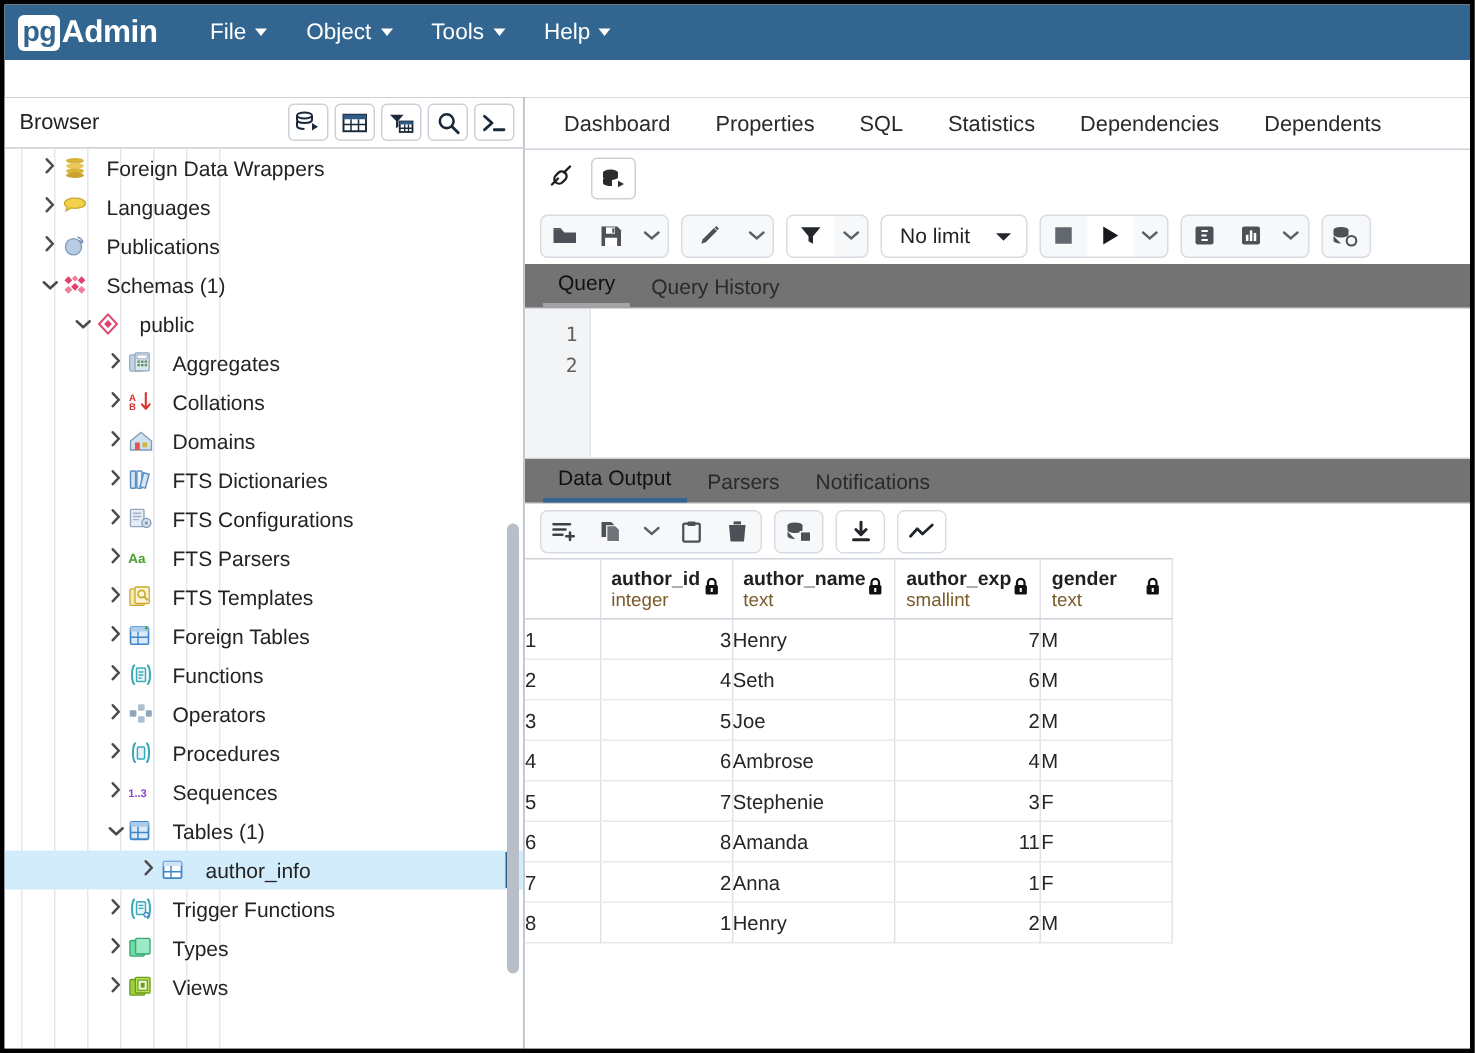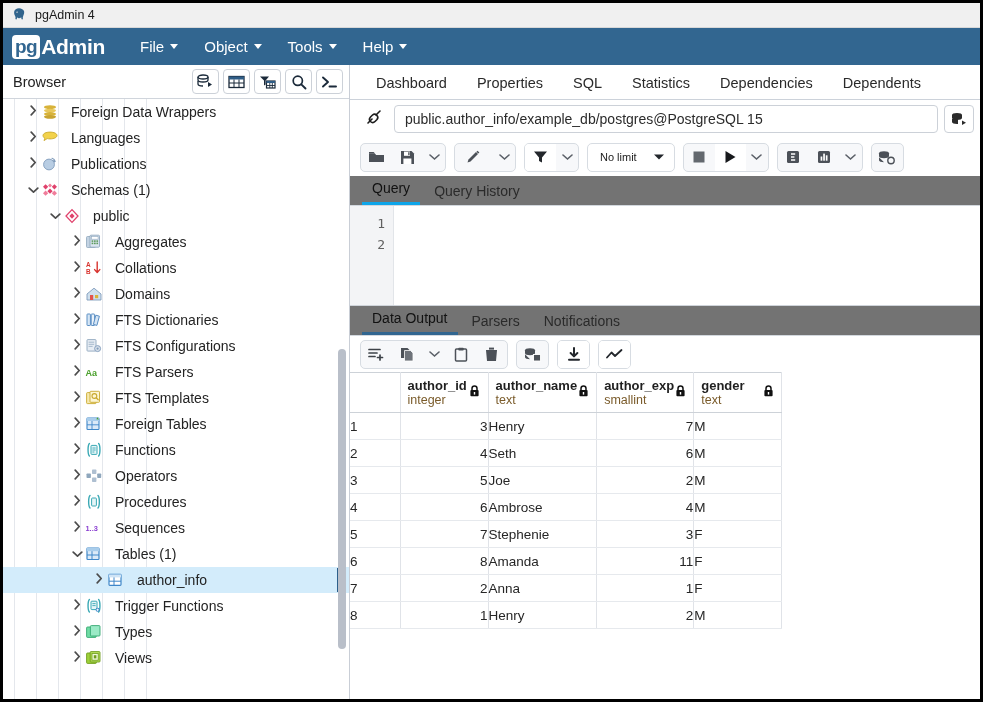--- a/index.html
+++ b/index.html
@@ -180,30 +180,30 @@
     display:flex;align-items:center;justify-content:center;
     background: transparent;
   }
   .tb.lit { background:#ffffff; }
   .tb.wide { width: 38px; }
   .chev { width: 22px; display:flex;align-items:center;justify-content:center; }
   .limitsel {
     display:flex; align-items:center; gap:16px;
     border: 1px solid #d7dce2; border-radius: 5px; background: #fff;
     height: 29px; padding: 0 9px 0 12px;
-    font-size: 11px; color: #222;
+    font-size: 14px; color: #222;
   }
 
   .qtabs {
     height: 30px; display: flex; align-items: flex-end;
     padding-left: 12px; gap: 4px;
     border-bottom: 1px solid #d3d8de;
   }
   .qtab { font-size: 14px; color: #2a2a2a; padding: 3px 10px 6px 10px; }
-  .qtab.active { border-bottom: 3px solid #0ea5e9; color:#111; }
+  .qtab.active { border-bottom: 3px solid #a3a3a3; color:#111; }
 
   .editor {
     height: 100px;
     display: flex; background: #ffffff;
     border-bottom: 1px solid #cfd4da;
     font-family: "DejaVu Sans Mono", monospace;
   }
   .gutter {
     width: 44px; background: #f3f4f6;
     border-right: 1px solid #e2e5e9;
@@ -259,30 +259,20 @@
   td.rowh { padding-left: 9px; color: #2b2b2b; }
   td.num { text-align: right; padding-right: 9px; }
   td.txt { text-align: left; padding-left: 9px; }
   tr.drow { height: 27px; }
 </style>
 </head>
 <body>
 
 <div id="app">
 
-  <div class="titlebar">
-    <span>
-      <svg class="elephant" viewBox="0 0 16 16">
-        <path d="M8 1.2c-2.6 0-4.4 1.3-4.8 3.2-.3 1.6.2 3.3.9 4.6.5 1 .5 1.8.3 2.6-.1.5.2.9.7.9.4 0 .7-.3.8-.8.1-.5.1-1 .1-1.4.5.6 1.2 1 2 1 .9 0 1.7-.4 2.2-1.1.1.5.1 1 .2 1.5.1.5.4.8.8.8.5 0 .8-.4.7-.9-.2-.9-.2-1.7.3-2.7.7-1.3 1.2-3 .9-4.6C12.4 2.5 10.6 1.2 8 1.2z" fill="#31648c"></path>
-        <circle cx="6.1" cy="5.3" r="0.7" fill="#fff"></circle>
-        <circle cx="6.1" cy="5.3" r="0.35" fill="#1b3a52"></circle>
-      </svg>
-    </span>
-    <span class="tb-title">pgAdmin 4</span>
-  </div>
 
   <div class="menubar">
     <div class="brand">
       <span class="pg-badge">pg</span>
         <span class="admin-txt">Admin</span>
     </div>
     <div class="menu-item">
       <span>File</span>
       <span class="caret-d"></span>
     </div>
@@ -688,21 +678,20 @@
           <div class="objtab"><span>Dependents</span></div>
         </div>
 
       <div class="connbar">
         <span class="conn-ico">
           <svg width="20" height="18" viewBox="0 0 20 18">
             <path d="M4 13l4-4M12 5l4-4" stroke="#1d1d1d" stroke-width="1.6" stroke-linecap="round"></path>
             <path d="M6.5 11.5a3.2 3.2 0 0 1 0-4.5l2-2a3.2 3.2 0 0 1 4.5 4.5l-2 2a3.2 3.2 0 0 1-4.5 0z" fill="none" stroke="#1d1d1d" stroke-width="1.6"></path>
           </svg>
         </span>
-        <div class="conn-field">public.author_info/example_db/postgres@PostgreSQL 15</div>
         <div class="conn-btn">
           <svg width="17" height="15" viewBox="0 0 17 15">
             <ellipse cx="6" cy="3" rx="5" ry="2" fill="#2b2b2b"></ellipse>
             <path d="M1 3v3c0 1.1 2.2 2 5 2s5-.9 5-2V3" fill="#2b2b2b"></path>
             <path d="M1 7v3c0 1.1 2.2 2 5 2h1V7z" fill="#2b2b2b"></path>
             <path d="M11 8.5l4 2.2-4 2.2z" fill="#2b2b2b"></path>
           </svg>
         </div>
       </div>
 

